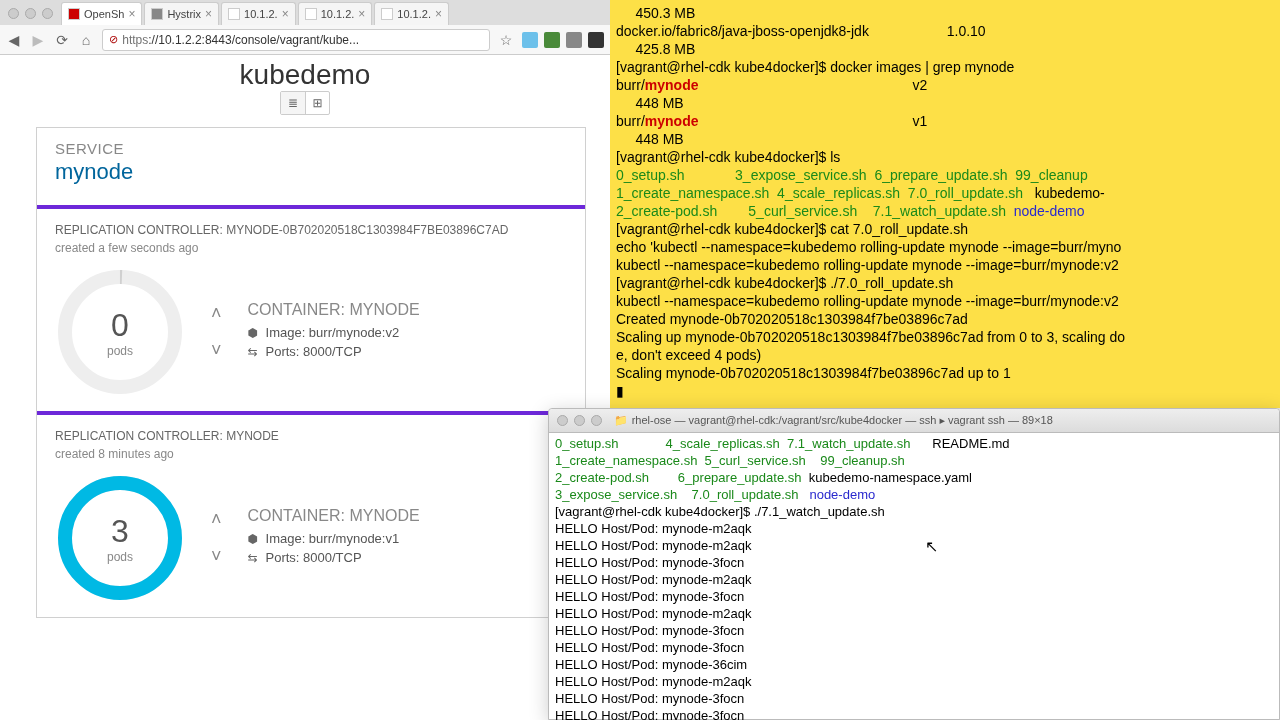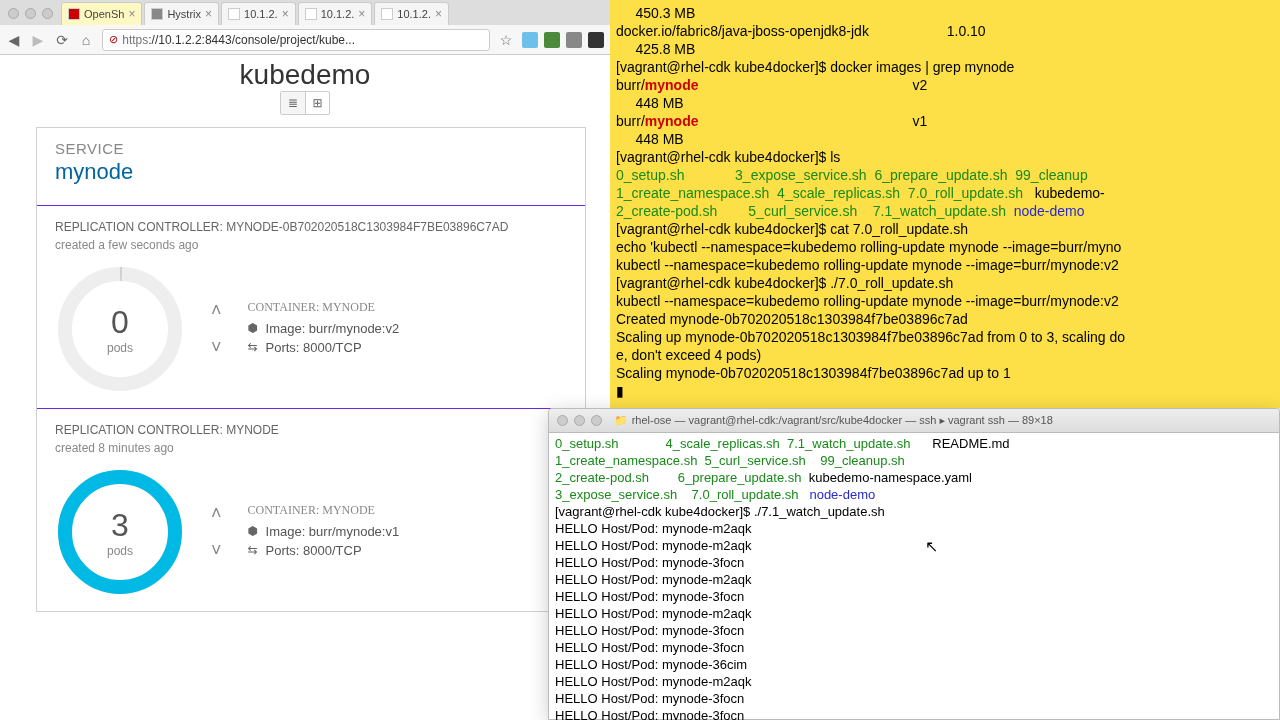--- a/index.html
+++ b/index.html
@@ -3,21 +3,21 @@
 <meta charset="utf-8">
 <style>
 * { margin:0; padding:0; box-sizing:border-box; font-family:-apple-system,BlinkMacSystemFont,"Segoe UI",Helvetica,Arial,sans-serif; }
 body { width:1280px; height:720px; background:#e8e8e8; position:relative; overflow:hidden; }
 
 
 .tabbar { position:absolute; top:0; left:0; width:610px; height:25px; background:#ddd; display:flex; align-items:flex-end; }
 .trafficlights { display:flex; gap:6px; padding:6px 8px; align-items:center; }
 .tl { width:11px; height:11px; border-radius:50%; background:#ccc; border:1px solid #aaa; }
 .tab { display:flex; align-items:center; height:23px; padding:0 6px; background:#f5f5f5; border:1px solid #ccc; border-bottom:none; border-radius:3px 3px 0 0; margin-right:2px; font-size:11px; color:#444; max-width:95px; white-space:nowrap; overflow:hidden; }
-.tab.active { background:#fef9c3; }
+.tab.active { background:#ffffff; }
 .tab .favi { width:12px; height:12px; margin-right:4px; flex:0 0 auto; }
 .tab .close { margin-left:4px; color:#888; font-size:12px; }
 
 .toolbar { position:absolute; top:25px; left:0; width:610px; height:30px; background:#f7f7f7; border-bottom:1px solid #ccc; display:flex; align-items:center; padding:0 6px; gap:8px; }
 .toolbar .ico { width:16px; height:16px; color:#666; font-size:14px; display:flex; align-items:center; justify-content:center; }
 .addr { flex:1; height:22px; background:#fff; border:1px solid #ccc; border-radius:3px; display:flex; align-items:center; padding:0 6px; font-size:12px; color:#333; }
 .addr .lock { margin-right:4px; color:#a00; font-size:11px; }
 .addr .https { color:#737373; }
 .favlist { display:flex; gap:6px; }
 .favlist .fi { width:16px; height:16px; background:#4a90d9; border-radius:2px; }
@@ -29,33 +29,33 @@
 .project-head h1 { font-size:28px; font-weight:300; color:#333; }
 .view-toggle { display:flex; border:1px solid #ccc; border-radius:2px; }
 .view-toggle div { width:24px; height:22px; display:flex; align-items:center; justify-content:center; font-size:12px; color:#666; border-left:1px solid #ccc;} 
 .view-toggle div:first-child{border-left:none; background:#f5f5f5;}
 .service-card { margin:0 24px 12px 36px; border:1px solid #d0d0d0; background:#fff; }
 .card-pad { padding:12px 18px; }
 .label-small { font-size:15px; color:#888; letter-spacing:.5px; }
 .service-name { font-size:22px; color:#00659c; font-weight:300; margin:2px 0 8px; }
 .route-line { font-size:12px; color:#555; }
 .route-line a { color:#0088ce; text-decoration:none; margin-left:8px; }
-.rc-block { border-top:1px solid #6d28d9; padding:14px 18px; }
+.rc-block { border-top:4px solid #6d28d9; padding:14px 18px; }
 .rc-title { font-size:12px; color:#666; margin-bottom:4px; }
 .rc-age { font-size:12px; color:#888; margin-bottom:12px; }
 .rc-body { display:flex; align-items:center; gap:26px; }
 .donut { position:relative; width:130px; height:130px; }
 .donut svg { width:130px; height:130px; }
 .donut .center { position:absolute; inset:0; display:flex; flex-direction:column; align-items:center; justify-content:center; }
 .donut .count { font-size:32px; color:#555; font-weight:300; }
 .donut .pods { font-size:12px; color:#888; }
 .scalers { display:flex; flex-direction:column; gap:16px; color:#888; font-size:18px; }
 .scalers div{cursor:pointer;}
 .cont-info { font-size:13px; color:#555; }
-.cont-info .ctitle { font-size:12px; color:#888; margin-bottom:6px;font-family:Liberation Serif, serif; }
+.cont-info .ctitle { font-size:16px; color:#888; margin-bottom:6px; }
 .cont-info .row { display:flex; align-items:center; margin:4px 0; }
 .cont-info .ci-ico { width:18px; color:#666; font-size:12px; }
 
 
 .term1 { position:absolute; top:0; right:0; width:670px; height:408px; background:#fde047; font-family:Menlo,Monaco,monospace; font-size:14px; line-height:18px; color:#000; padding:4px 6px; white-space:pre; overflow:hidden; }
 .term1 .grn{color:#1a891a;} .term1 .red{color:#c00;font-weight:bold;} .term1 .blu{color:#2929ce;}
 
 
 .term2frame { position:absolute; top:408px; left:548px; right:0; bottom:0; background:#fff; border:1px solid #bbb; border-radius:4px 4px 0 0; box-shadow:0 4px 20px rgba(0,0,0,.2); }
 .term2title { height:24px; background:linear-gradient(#eee,#dcdcdc); border-bottom:1px solid #bbb; border-radius:4px 4px 0 0; display:flex; align-items:center; font-size:11px; color:#555; }
@@ -105,21 +105,21 @@
 </div>
 
 <div class="toolbar">
   <div class="ico">◀</div>
   <div class="ico" style="opacity:.4">▶</div>
   <div class="ico">⟳</div>
   <div class="ico">⌂</div>
   <div class="addr">
     <span class="lock">⊘</span>
     <span class="https">https</span>
-      <span>://10.1.2.2:8443/console/project/kube...</span>
+      <span>://10.1.2.2:8443/console/vagrant/kube...</span>
   </div>
   <div class="ico">☆</div>
   <div class="favlist">
     <div class="fi cloud"></div>
     <div class="fi h"></div>
     <div class="fi m"></div>
     <div class="fi a"></div>
   </div>
 </div>
 

